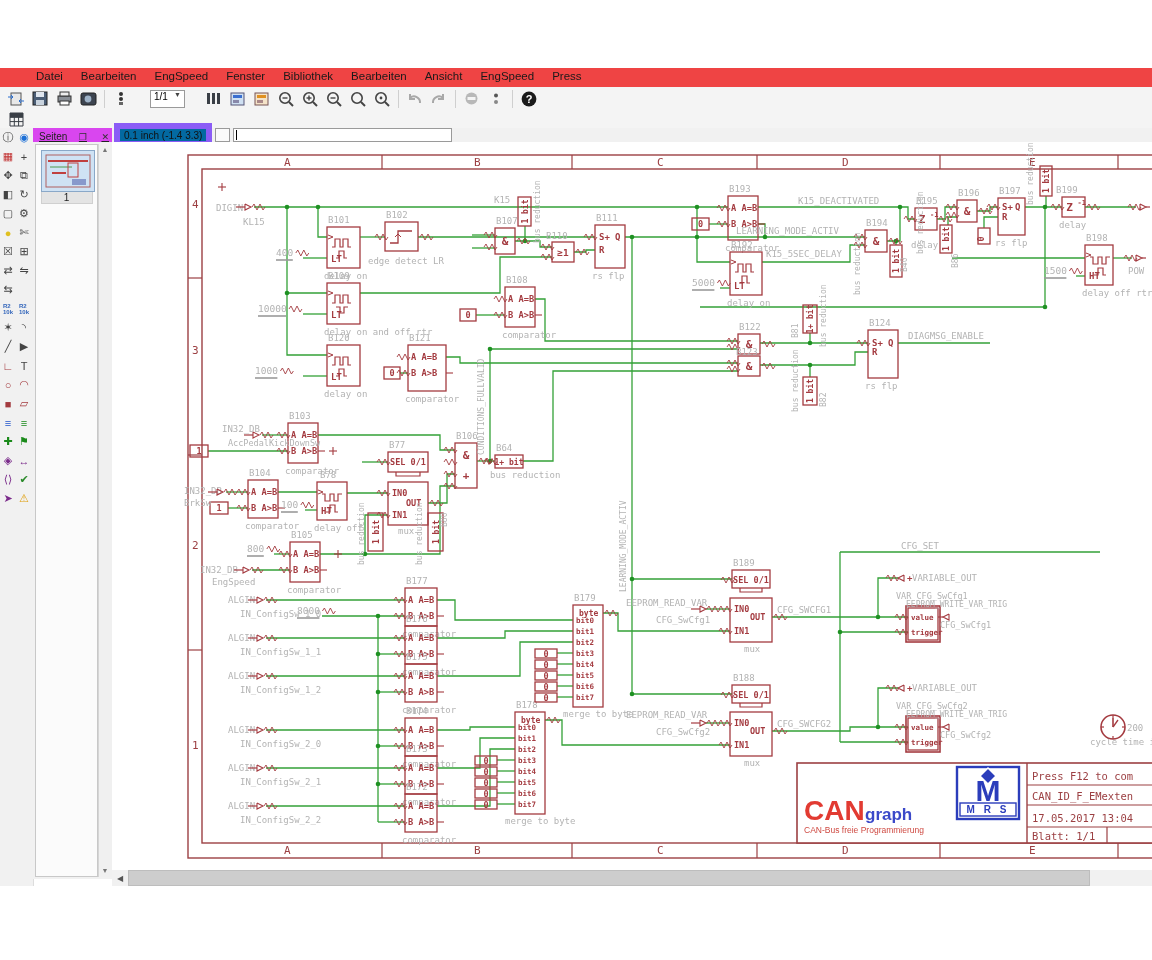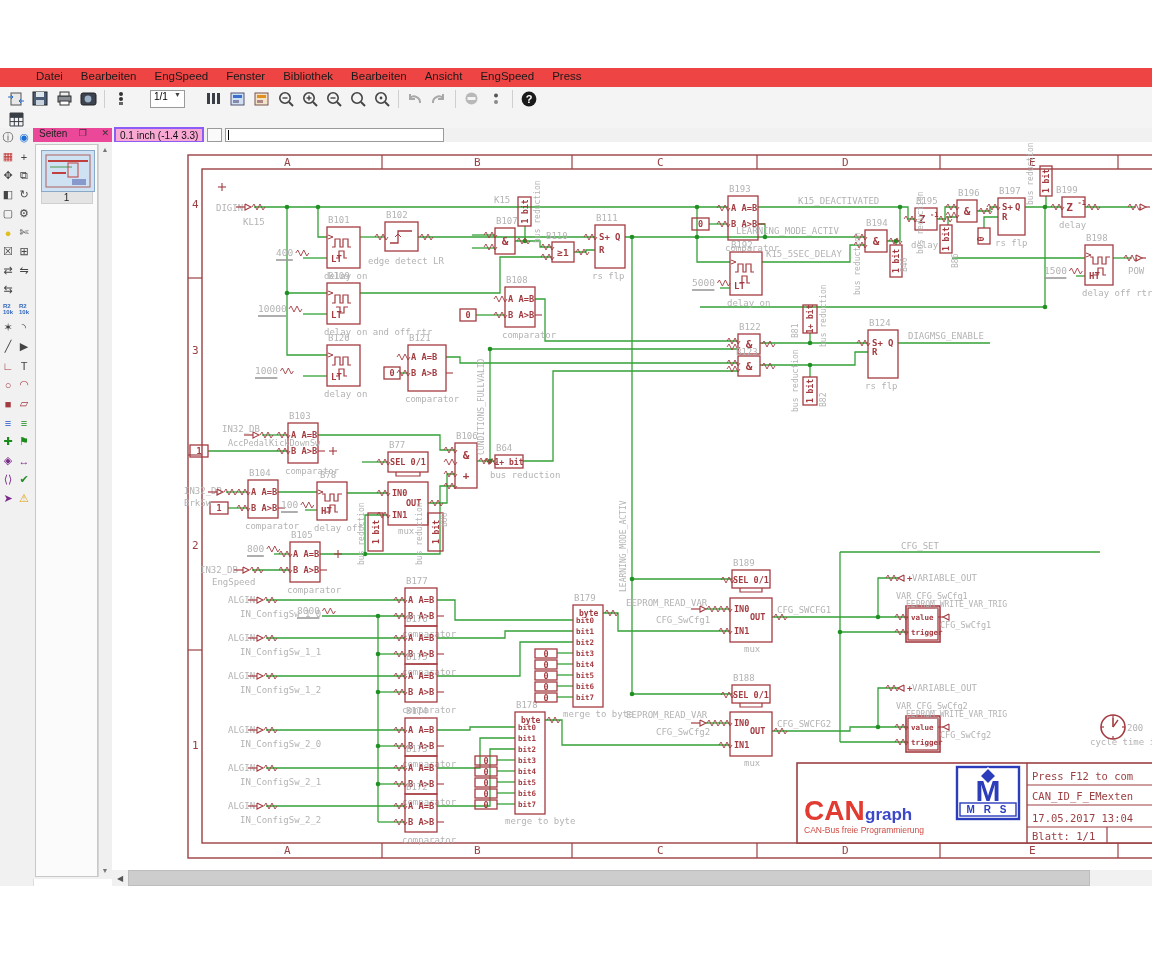--- a/index.html
+++ b/index.html
@@ -10,30 +10,30 @@
   .tbtn{width:22px;height:20px;display:flex;align-items:center;justify-content:center;margin:0 1px;}
   .tsep{width:1px;height:18px;background:#cfcfcf;margin:0 4px;}
   .sheetbox{display:flex;align-items:flex-start;border:1px solid #9a9a9a;background:#fff;height:16px;padding:0 3px;font-size:10px;margin:0 17px;}
   .sheetbox .dd{font-size:7px;color:#444;margin-left:6px;}
   .toolbar2{position:absolute;left:0;top:110px;width:1152px;height:18px;background:#f4f4f4;border-bottom:1px solid #ddd;display:flex;align-items:center;padding-left:4px;}
   .tools{position:absolute;left:0;top:128px;width:33px;height:758px;background:#f1f1f1;border-right:1px solid #ddd;}
   .trow{display:flex;}
   .ticon{width:16px;height:19px;display:flex;align-items:center;justify-content:center;font-size:11px;color:#444;}
   .ticon.small{font-size:6px;line-height:6px;font-weight:bold;}
   .pages{position:absolute;left:33px;top:128px;width:79px;height:751px;background:#f1f1f1;border-right:1px solid #cfcfcf;}
-  .pheader{height:14px;display:flex;align-items:flex-start;font-size:10px;color:#222;padding-left:6px;background:#ec4899;}
+  .pheader{height:14px;display:flex;align-items:flex-end;font-size:10px;color:#222;padding-left:6px;background:#d946ef;text-decoration:underline;}
   .pheader .ic{margin-left:auto;font-size:9px;color:#333;padding:0 3px;}
   .pbody{position:absolute;left:2px;top:16px;right:14px;bottom:2px;background:#fbfbfb;border:1px solid #c8c8c8;}
   .thumbwrap{margin:5px auto 0 auto;width:52px;}
   .thumb{width:52px;height:40px;background:#cfe2f4;border:1px solid #8aa8c8;}
   .thumblabel{text-align:center;font-size:10px;color:#222;background:#e4e4e4;border:1px solid #d0d0d0;border-top:none;}
   .pscroll{position:absolute;right:0;top:16px;bottom:2px;width:13px;background:#f0f0f0;border-left:1px solid #d5d5d5;}
   .pscroll .ar{position:absolute;left:0;width:12px;height:12px;font-size:7px;color:#777;text-align:center;line-height:12px;}
   .coordbar{position:absolute;left:112px;top:128px;width:1040px;height:14px;background:#f1f1f1;display:flex;align-items:center;}
-  .coords{height:12px;border:2px solid #8b5cf6;background:#f9a8d4;font-size:10px;padding:0 4px;color:#111;display:flex;align-items:center;margin-left:2px;}
+  .coords{height:12px;border:6px solid #8b5cf6;background:#0369a1;font-size:10px;padding:0 4px;color:#111;display:flex;align-items:center;margin-left:2px;}
   .minibox{width:13px;height:12px;border:1px solid #9a9a9a;background:#fafafa;margin-left:3px;}
   .cmdinput{height:12px;border:1px solid #9a9a9a;background:#fff;margin-left:3px;width:215px;display:flex;align-items:center;padding-left:2px;}
   .caret{width:1px;height:10px;background:#000;animation:blink 1s steps(1) infinite;}
   @keyframes blink{50%{opacity:0;}}
   .canvas{position:absolute;left:112px;top:142px;width:1040px;height:728px;background:#fff;overflow:hidden;}
   .hscroll{position:absolute;left:112px;top:870px;width:1040px;height:16px;background:#f1f1f1;display:flex;align-items:center;}
   .hscroll .ar{width:16px;text-align:center;font-size:8px;color:#555;}
   .hthumb{height:14px;background:#cdcdcd;border:1px solid #bdbdbd;}
   svg text{user-select:none;}
 </style>

